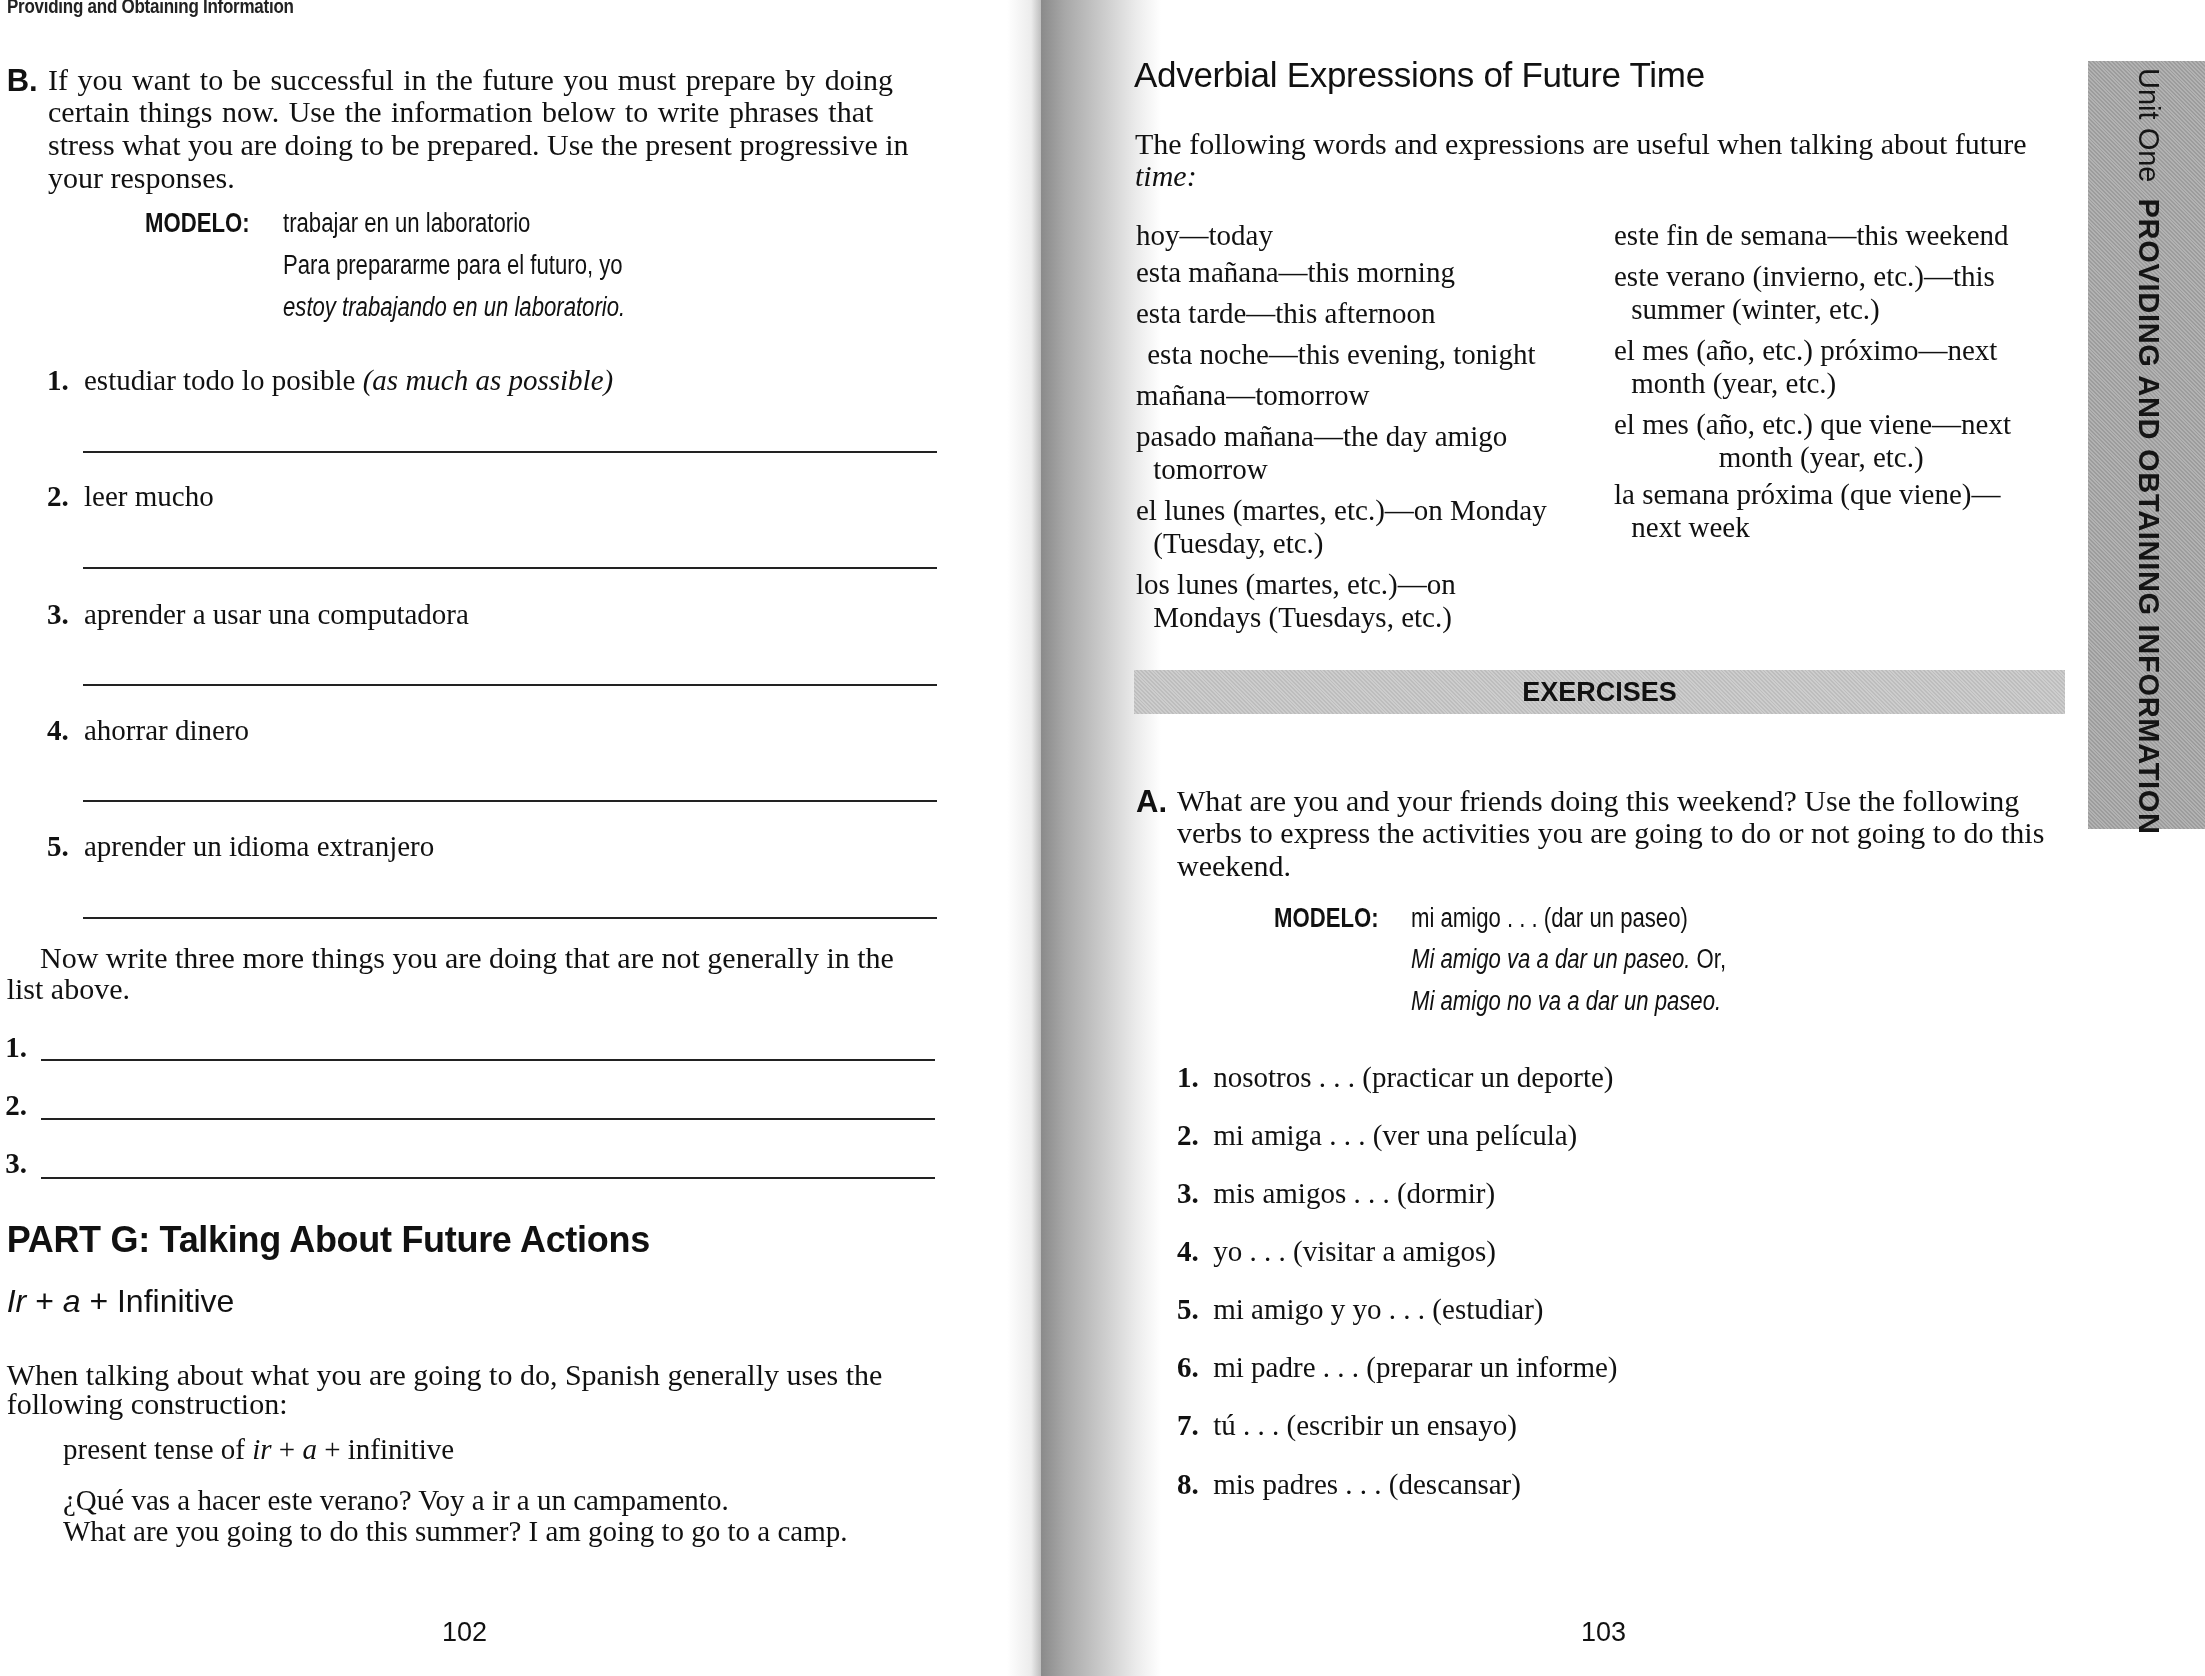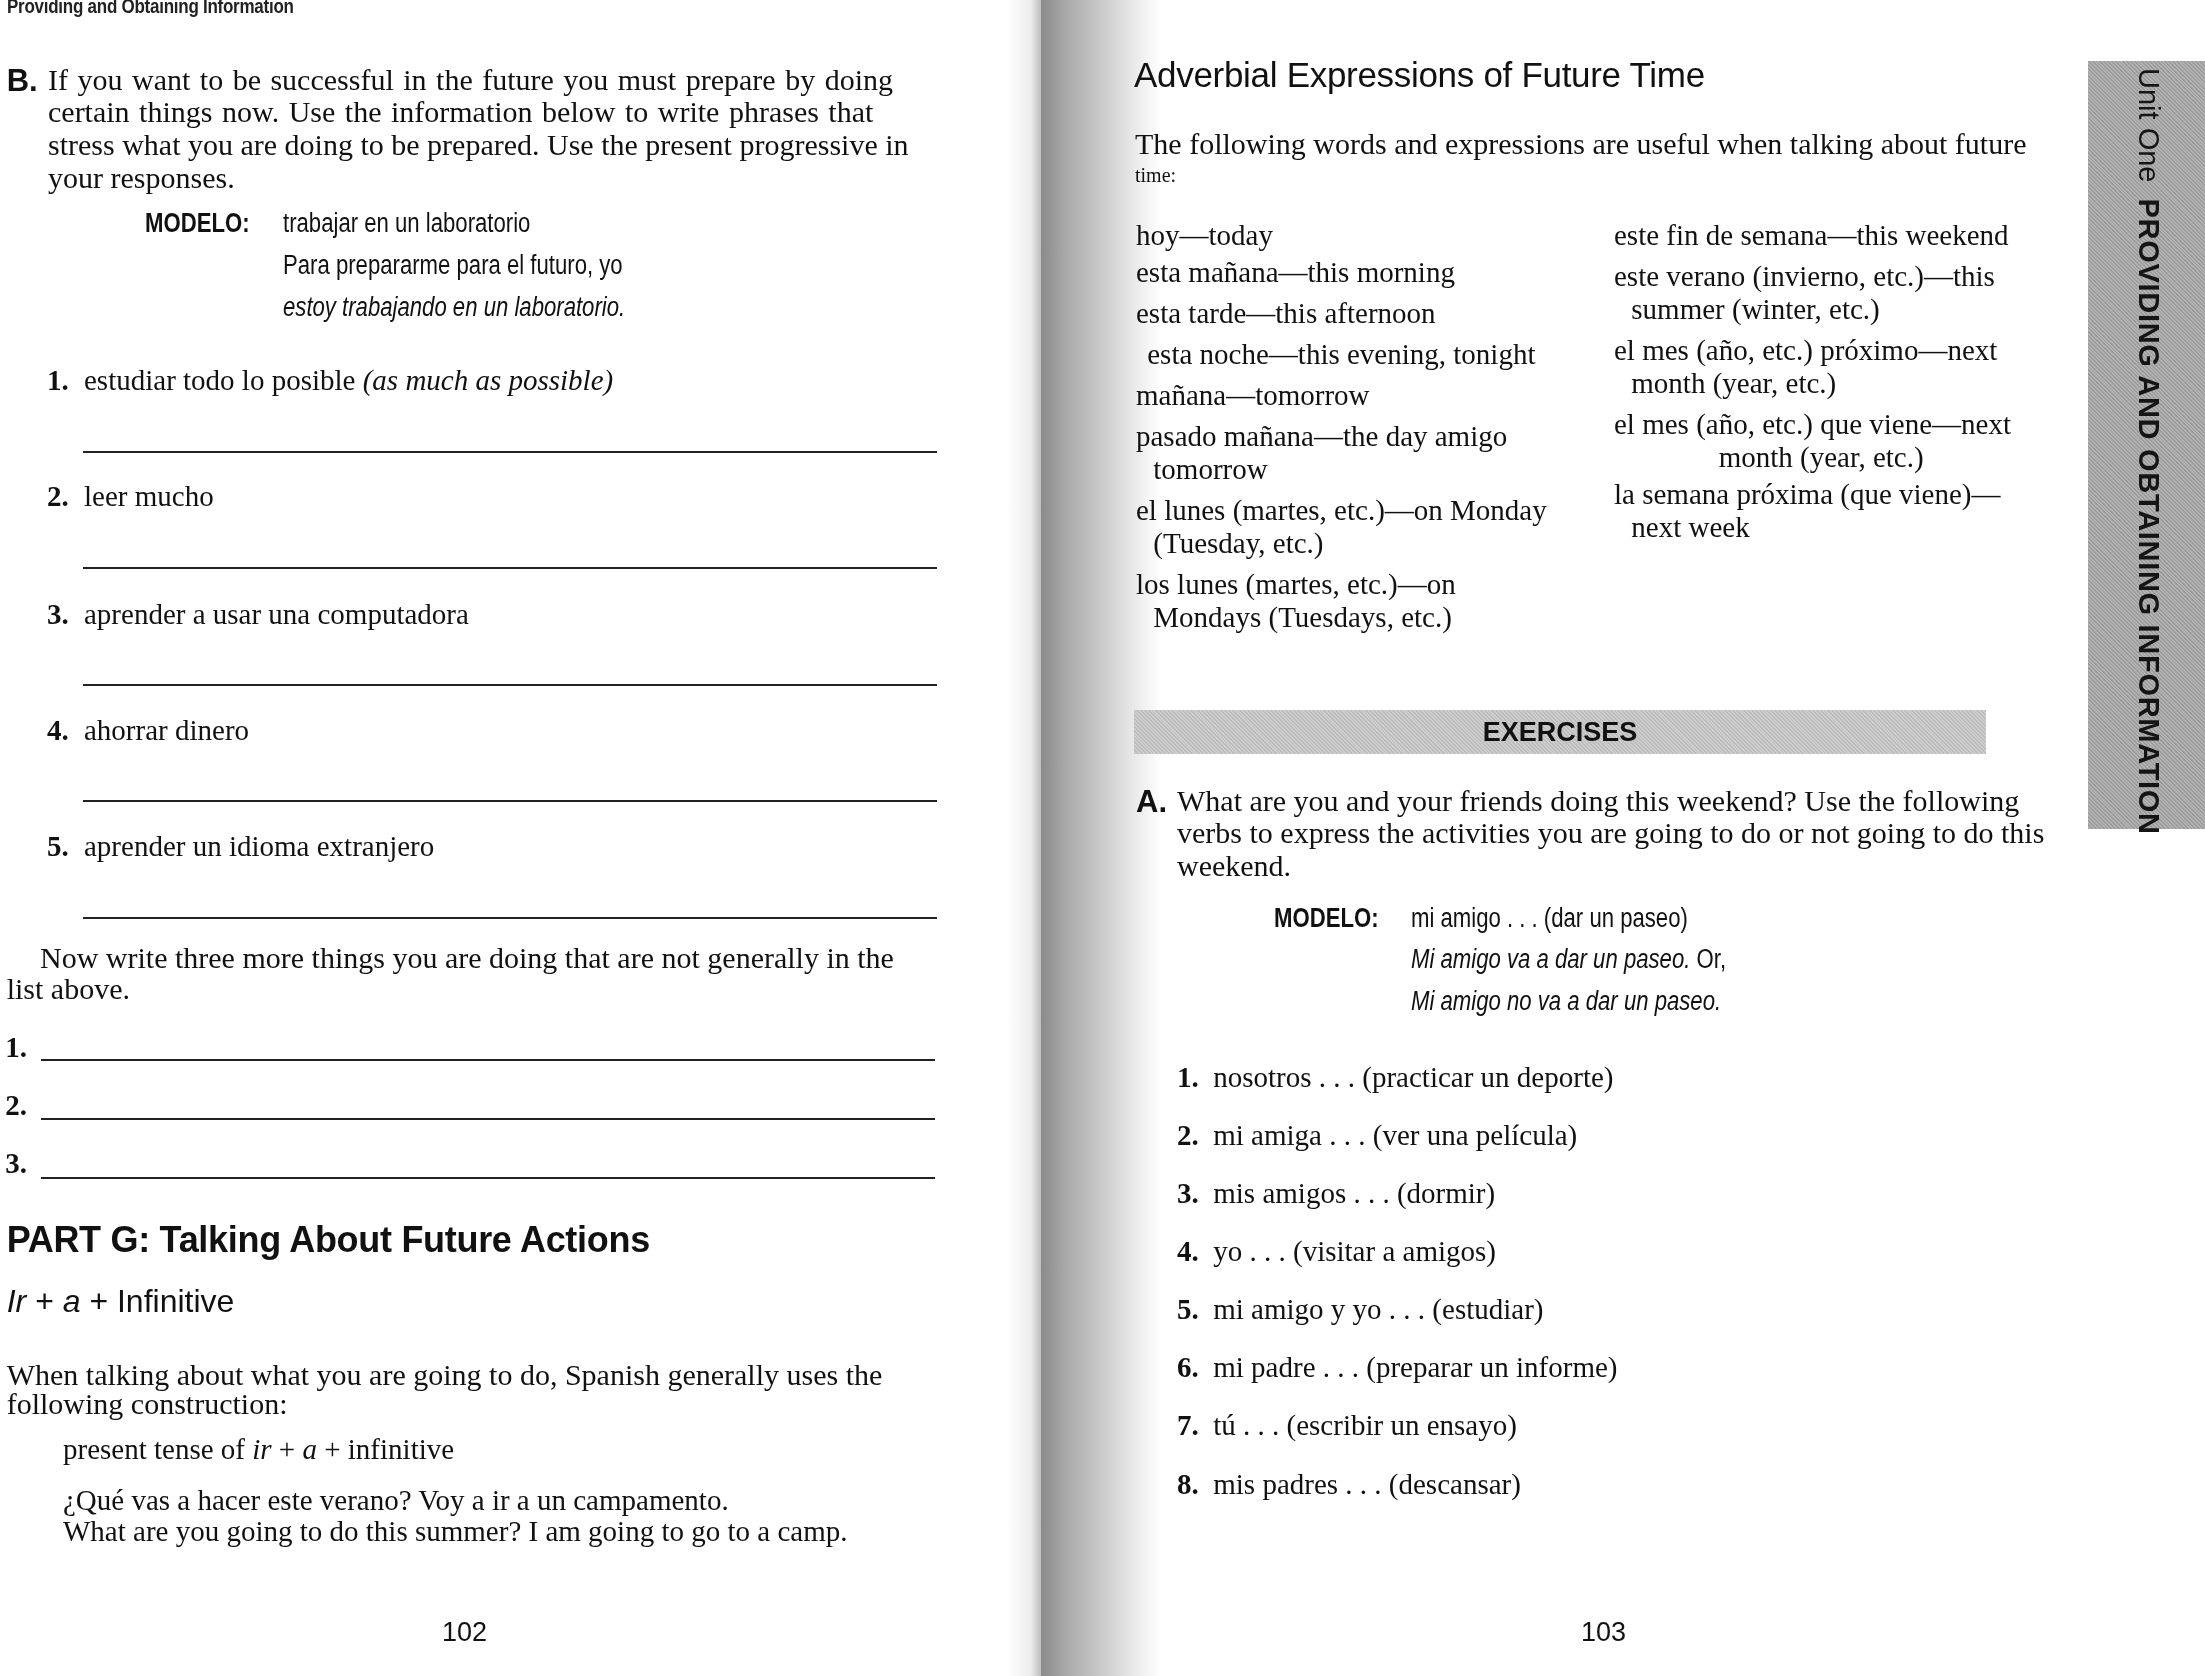--- a/index.html
+++ b/index.html
@@ -24,21 +24,21 @@
   .modelo-text { font-size:27px; transform:scaleX(0.82); transform-origin:left top; white-space:nowrap; line-height:41px; }
   .num { font-weight:bold; }
   #part-g { left:6.7px; top:1219px; font-size:36px; font-weight:bold; white-space:nowrap; letter-spacing:-0.3px; }
   #ir-a { left:6.7px; top:1283px; font-size:32px; white-space:nowrap; }
   .page-num { font-size:27px; }
 
   
   #right-title { left:1134px; top:55px; font-size:35px; white-space:nowrap; letter-spacing:-0.3px; }
   .vocab { font-size:29px; line-height:33px; white-space:nowrap; }
   .vocab .cont { padding-left:17.3px; }
-  #exercises-bar { left:1134px; top:710px; width:852px; height:44px;
+  #exercises-bar { left:1134px; top:670px; width:931px; height:44px;
     background: repeating-linear-gradient(45deg, #bdbdbd 0 1.3px, #cdcdcd 1.3px 2.7px); }
   #exercises-label { position:absolute; left:0; top:0; width:100%; text-align:center; font-size:27px; line-height:44px; font-weight:bold; }
   .ex-item { font-size:29px; white-space:nowrap; }
 
   
   #side-tab { left:2088px; top:61px; width:117px; height:768px;
     background: repeating-linear-gradient(45deg, #9c9c9c 0 1.3px, #b2b2b2 1.3px 2.7px); }
   #side-tab-text { position:absolute; left:77px; top:6.7px; transform:rotate(90deg); transform-origin:left top; white-space:nowrap; font-size:29px; color:#151515; }
   #side-tab-text .light { font-weight:normal; }
   #side-tab-text .heavy { font-weight:bold; letter-spacing:0.7px; }
@@ -123,21 +123,21 @@
     <div class="abs serif txt" style="left:63px;top:1484px;font-size:29px;">¿Qué vas a hacer este verano? Voy a ir a un campamento.</div>
     <div class="abs serif txt" style="left:63px;top:1515px;font-size:29px;">What are you going to do this summer? I am going to go to a camp.</div>
   </div>
 
   <div class="abs sans page-num" style="left:442px;top:1617px;">102</div>
 </div>
 
 <div>
   <div id="right-title" class="abs sans">Adverbial Expressions of Future Time</div>
   <div class="abs serif txt" style="left:1135px;top:127px;font-size:30px;">The following words and expressions are useful when talking about future</div>
-  <div class="abs serif txt" style="left:1135px;top:159px;font-size:20px;">time:</div>
+  <div class="abs serif txt" style="left:1135px;top:159px;font-size:30px;font-style:italic;">time:</div>
 
   <div class="abs serif vocab" style="left:1136px;top:219px;">
     <div style="margin-bottom:4px;">
         <div>hoy—today</div>
       </div>
     <div style="margin-bottom:8px;">
         <div>esta mañana—this morning</div>
       </div>
     <div style="margin-bottom:8px;">
         <div>esta tarde—this afternoon</div>

